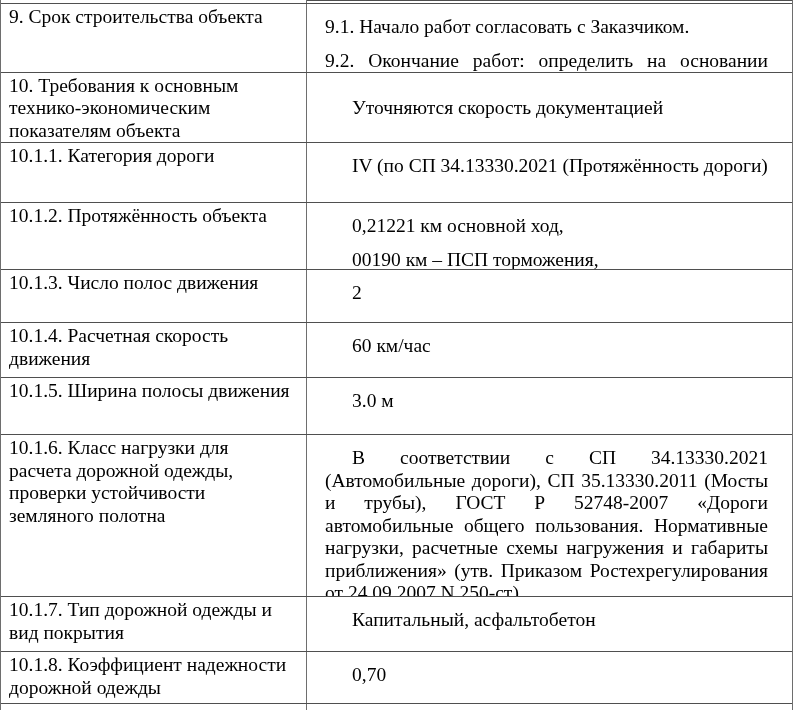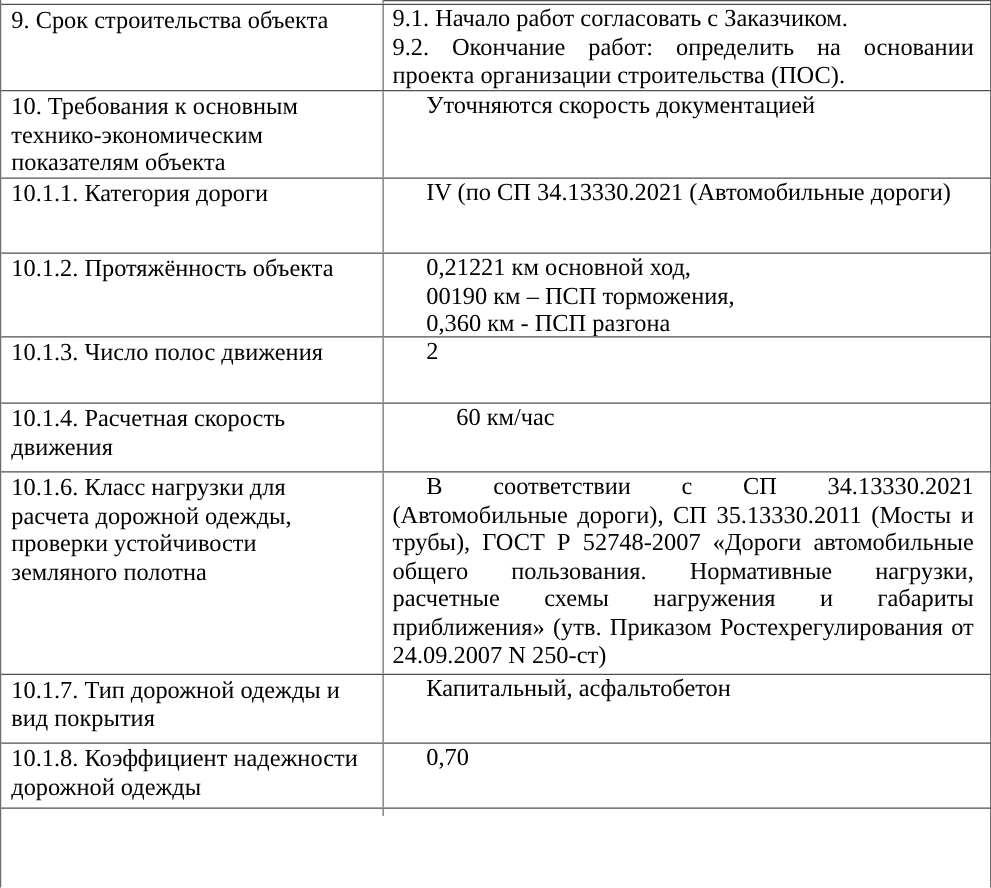--- a/index.html
+++ b/index.html
@@ -44,32 +44,32 @@
     overflow: hidden;
   }
   .cell-value {
     flex: 1 1 auto;
     padding: 1px 13px 0 7px;
     overflow: hidden;
   }
   .para {
     text-align: justify;
     text-indent: 27px;
-    margin: 0;
+    margin: 11px;
   }
   .row-9 .para { text-indent: 0; }
 
   
   .h-top    { height: 4px; }
   .h-r9     { height: 69px; }
-  .h-r10    { height: 70px; }
+  .h-r10    { height: 70px; align-items: center; }
   .h-r10-1-1{ height: 60px; }
   .h-r10-1-2{ height: 67px; }
   .h-r10-1-3{ height: 53px; justify-content: center; }
-  .h-r10-1-4{ height: 55px; gap: 24px; }
+  .h-r10-1-4{ height: 55px; }
   .h-r10-1-5{ height: 57px; }
   .h-r10-1-6{ height: 162px; }
   .h-r10-1-7{ height: 55px; }
   .h-r10-1-8{ height: 52px; }
   .h-bottom { height: 6px; }
 
   
   .partial-top .cell-value { border-top: 1px solid var(--border-h); }
 </style>
 </head>
@@ -95,21 +95,21 @@
 технико-экономическим
 показателям объекта</div>
     <div class="cell-value">
       <div class="para">Уточняются скорость документацией</div>
     </div>
   </div>
 
   <div class="row h-r10-1-1">
     <div class="cell-term">10.1.1. Категория дороги</div>
     <div class="cell-value">
-      <div class="para">IV (по СП 34.13330.2021 (Автомобильные дороги)</div>
+      <div class="para">IV (по СП 34.13330.2021 (Протяжённость дороги)</div>
     </div>
   </div>
 
   <div class="row h-r10-1-2">
     <div class="cell-term">10.1.2. Протяжённость объекта</div>
     <div class="cell-value">
       <div class="para">0,21221 км основной ход,</div>
       <div class="para">00190 км – ПСП торможения,</div>
       <div class="para">0,360 км - ПСП разгона</div>
     </div>
@@ -123,20 +123,26 @@
   </div>
 
   <div class="row h-r10-1-4">
     <div class="cell-term">10.1.4. Расчетная скорость
 движения</div>
     <div class="cell-value">
       <div class="para">60 км/час</div>
     </div>
   </div>
 
+  <div class="row h-r10-1-5">
+    <div class="cell-term">10.1.5. Ширина полосы движения</div>
+    <div class="cell-value">
+      <div class="para">3.0 м</div>
+    </div>
+  </div>
 
   <div class="row h-r10-1-6">
     <div class="cell-term">10.1.6. Класс нагрузки для
 расчета дорожной одежды,
 проверки устойчивости
 земляного полотна</div>
     <div class="cell-value">
       <div class="para">В соответствии с СП 34.13330.2021 (Автомобильные дороги), СП 35.13330.2011 (Мосты и трубы), ГОСТ Р 52748-2007 «Дороги автомобильные общего пользования. Нормативные нагрузки, расчетные схемы нагружения и габариты приближения» (утв. Приказом Ростехрегулирования от 24.09.2007 N 250-ст)</div>
     </div>
   </div>

